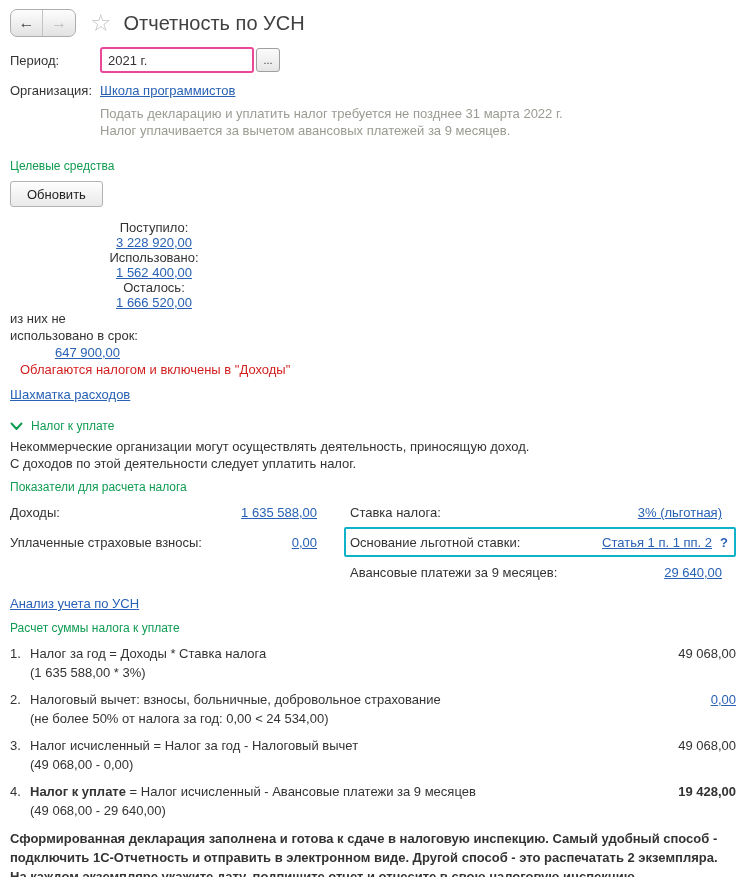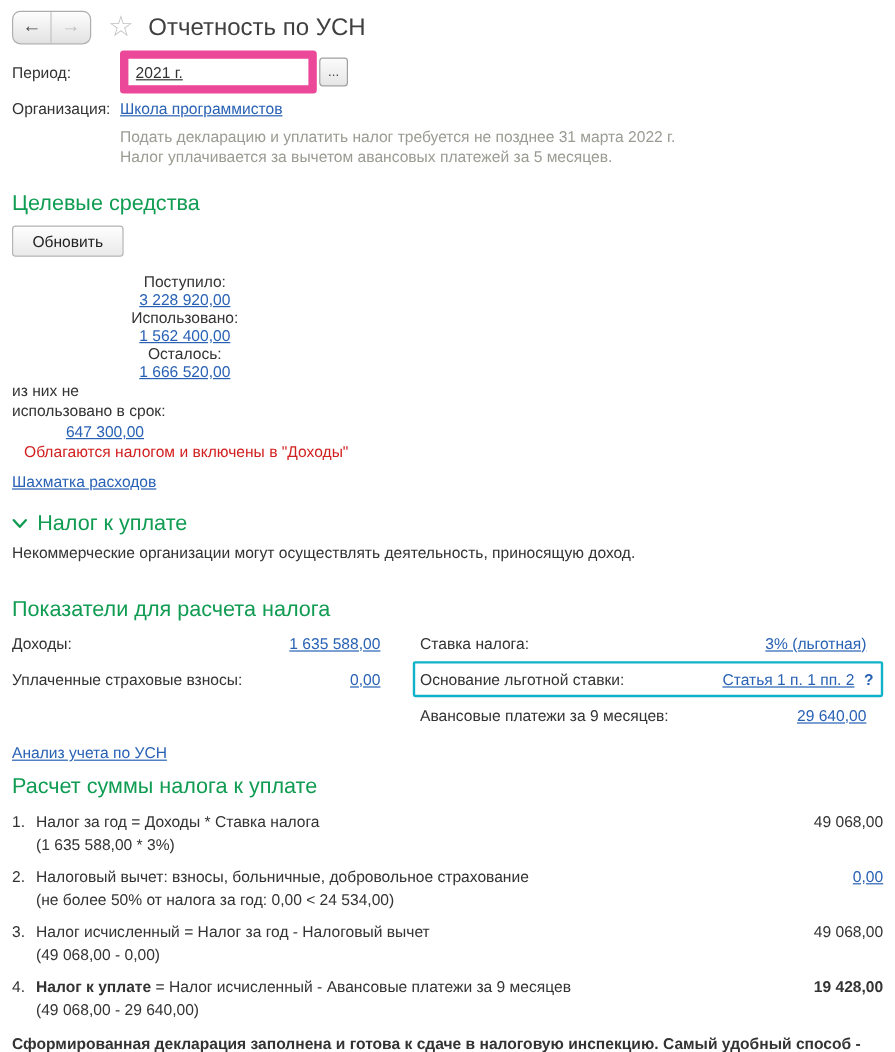--- a/index.html
+++ b/index.html
@@ -20,45 +20,45 @@
     display:flex;align-items:center;justify-content:center;cursor:pointer;padding:0;}
   .nav-btn.back{border-right:1px solid #c3c3c3;color:#4a4a4a;}
   .nav-btn.fwd{color:#bdbdbd;}
   .star{font-size:24px;color:#c2c2c2;margin-left:14px;line-height:24px;cursor:pointer;}
   .title{font-size:20px;font-weight:400;color:#404040;margin:0 0 0 12px;}
 
   
   .form-row{display:flex;align-items:center;margin-top:9px;height:26px;}
   .form-row .flabel{width:90px;flex:none;}
   .input-wrap{display:flex;align-items:center;}
-  .period-input{width:138px;height:22px;border:7px solid #ec4899;border-radius:3px;
-    padding:0 6px;font:13px "Liberation Sans",sans-serif;color:#333;text-decoration:underline;}
+  .period-input{width:138px;height:22px;border:2px solid #ec4899;border-radius:3px;
+    padding:0 6px;font:13px "Liberation Sans",sans-serif;color:#333;}
   .ellipsis-btn{width:24px;height:24px;margin-left:2px;border:1px solid #9f9f9f;border-radius:3px;
     background:linear-gradient(#fbfbfb,#e6e6e6);font-size:11px;color:#444;cursor:pointer;line-height:10px;}
   .org-row{height:18px;margin-top:8px;}
   .notice{margin:6px 0 0 90px;color:#9b9b93;line-height:17px;}
 
   
-  .sect{font-size:18px;font-weight:500;color:#109c52;margin:0;}
+  .sect{font-size:12px;font-weight:500;color:#109c52;margin:0;}
   .sect-funds{margin-top:20px;}
   .btn-plain{margin-top:8px;height:26px;padding:0 16px;border:1px solid #b3b3b3;border-radius:3px;
     background:linear-gradient(#fefefe,#e9e9e9);font:13px "Liberation Sans",sans-serif;color:#222;cursor:pointer;}
 
   .tf-row{display:flex;justify-content:space-between;width:288px;margin-top:13px;height:17px;align-items:center;flex-direction:column;}
   .tf-row-wide{display:flex;margin-top:13px;align-items:flex-start;flex-direction:column;}
   .tf-lbl2{width:178px;line-height:17px;}
   .tf-val2{width:110px;text-align:right;line-height:17px;}
   .red-note{color:#d21f1f;margin-left:10px;white-space:nowrap;line-height:17px;}
   .chess{display:inline-block;margin-top:9px;}
 
   .collapse-head{display:flex;align-items:center;margin-top:17px;}
   .chev{margin-right:8px;display:inline-flex;}
   .desc{margin-top:5px;line-height:17px;color:#333;}
 
-  .sect-ind{margin-top:28px;}
+  .sect-ind{margin-top:8px;}
   .ind-cols{display:flex;align-items:flex-start;margin-top:3px;}
   .ind-left{width:307px;}
   .ind-row{display:flex;justify-content:space-between;align-items:center;height:30px;}
   .ind-right{width:392px;margin-left:27px;}
   .ind-right .ind-row{padding:0 14px 0 6px;}
   .hl-row{border:2px solid #10b2c8;border-radius:2px;height:26px;display:flex;align-items:center;
     padding:0 6px 0 4px;}
   .hl-row .hl-lbl{flex:1;}
   .help-q{color:#2962b5;font-weight:bold;margin-left:8px;text-decoration:none;cursor:pointer;}
   .analysis{display:inline-block;margin-top:9px;}
@@ -111,21 +111,21 @@
 
   
   <div class="form-row org-row">
     <span class="flabel lbl">Организация:</span>
     <a class="link">Школа программистов</a>
   </div>
 
   
   <div class="notice">
     <div>Подать декларацию и уплатить налог требуется не позднее 31 марта 2022 г.</div>
-    <div>Налог уплачивается за вычетом авансовых платежей за 5 месяцев.</div>
+    <div>Налог уплачивается за вычетом авансовых платежей за 9 месяцев.</div>
   </div>
 
   
   <h2 class="sect sect-funds">Целевые средства</h2>
   <button class="btn-plain">Обновить</button>
 
   <div class="tf-row">
     <span class="lbl">Поступило:</span>
     <a class="link">3 228 920,00</a>
   </div>
@@ -136,37 +136,38 @@
   <div class="tf-row">
     <span class="lbl">Осталось:</span>
     <a class="link">1 666 520,00</a>
   </div>
   <div class="tf-row-wide">
     <div class="tf-lbl2 lbl">
       <div>из них не</div>
       <div>использовано в срок:</div>
     </div>
     <div class="tf-val2">
-      <a class="link">647 300,00</a>
+      <a class="link">647 900,00</a>
     </div>
     <span class="red-note">Облагаются налогом и включены в "Доходы"</span>
   </div>
   <a class="link chess">Шахматка расходов</a>
 
   
   <div class="collapse-head">
     <span class="chev">
       <svg width="13" height="9" viewBox="0 0 13 9">
           <polyline points="1.5,1.5 6.5,7 11.5,1.5" fill="none" stroke="#109c52" stroke-width="2" stroke-linecap="round" stroke-linejoin="round"></polyline>
         </svg>
     </span>
     <h2 class="sect">Налог к уплате</h2>
   </div>
   <div class="desc">
     <div>Некоммерческие организации могут осуществлять деятельность, приносящую доход.</div>
+    <div>С доходов по этой деятельности следует уплатить налог.</div>
   </div>
 
   
   <h2 class="sect sect-ind">Показатели для расчета налога</h2>
   <div class="ind-cols">
     <div class="ind-left">
       <div class="ind-row">
         <span class="lbl">Доходы:</span>
         <a class="link">1 635 588,00</a>
       </div>

